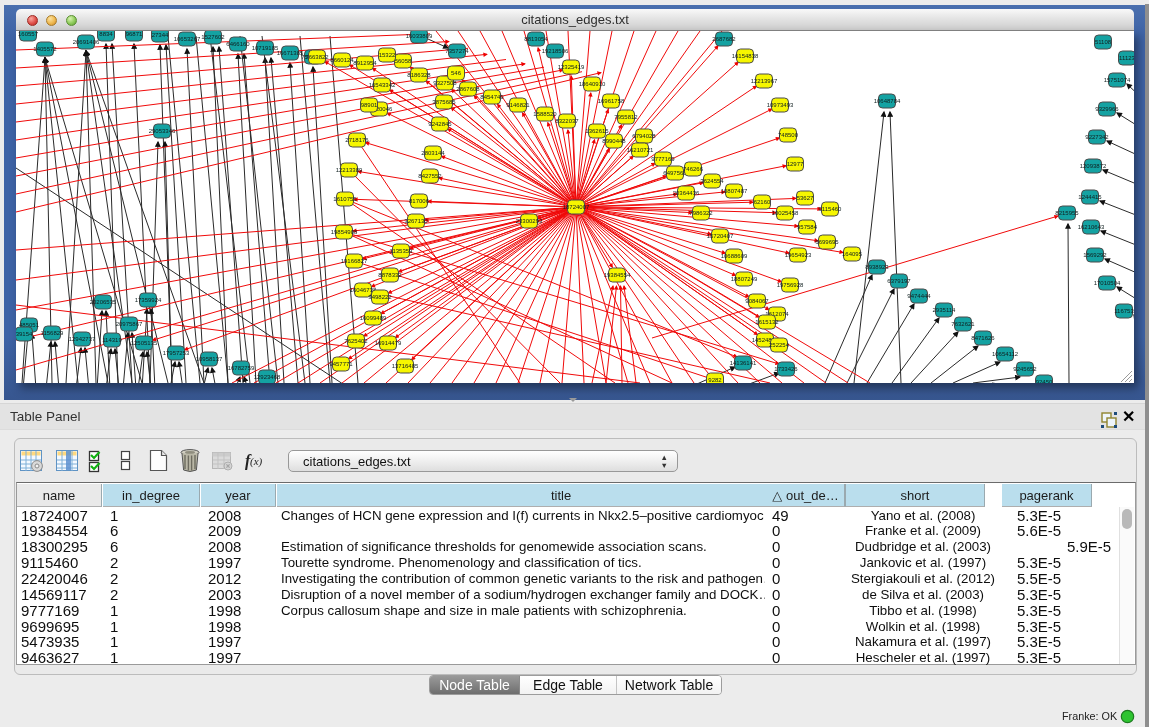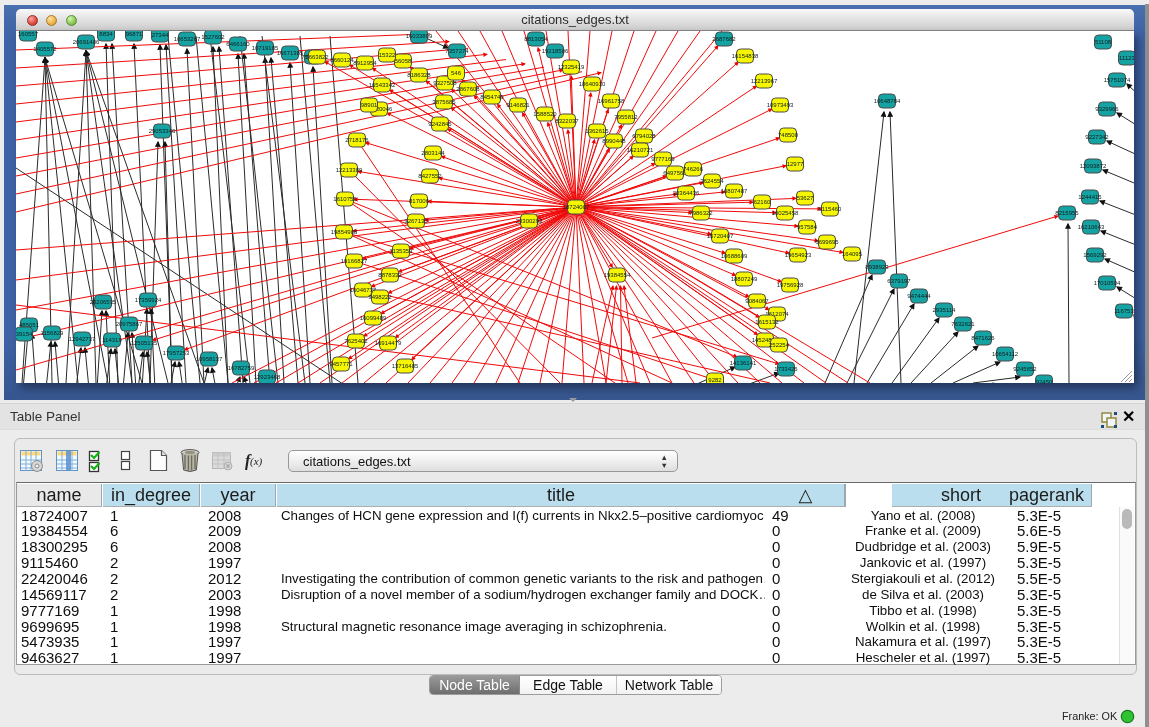--- a/index.html
+++ b/index.html
@@ -25,21 +25,21 @@
 #tphead .t{position:absolute;left:10px;top:5px;font-size:13.5px;color:#333}
 #closex{position:absolute;left:1122px;top:3px;font-size:16px;font-weight:bold;color:#000}
 #container{left:14px;top:438px;width:1123px;height:237px;background:#eaeaea;
  border:1px solid #bcbcbc;border-radius:6px}
 #combo{left:288px;top:450px;width:390px;height:22px;border:1px solid #989898;border-radius:5px;
  background:linear-gradient(180deg,#fff,#ececec 60%,#dedede);font-size:13px;color:#111;
  padding:3px 0 0 14px}
 #combo .ar{position:absolute;right:9px;top:2.5px;font-size:7.5px;color:#333;line-height:8px;text-align:center}
 #tbl{left:16px;top:482px;width:1120px;height:183px;background:#fff;border:1px solid #9a9a9a;border-top:1px solid #6b6b6b}
 .hc{position:absolute;top:483.5px;height:23px;background:#badeed;border-right:1px solid #9aa9af;
- border-bottom:1px solid #aeaeae;font-size:18px;color:#1c1c1c;text-align:center;line-height:23px;overflow:hidden}
+ border-bottom:1px solid #aeaeae;font-size:13px;color:#1c1c1c;text-align:center;line-height:23px;overflow:hidden}
 .row{position:absolute;left:0;width:1149px;height:15.9px;font-size:15px;color:#0e0e0e}
 .row span{position:absolute;top:0;white-space:nowrap}
 .row .ctr{text-align:center;font-size:13.3px;top:1px}
 .row .ttl{width:484px;overflow:hidden;font-size:13.3px;top:1px}
 #vsb{left:1119px;top:507px;width:15px;height:157px;background:#fafafa;border-left:1px solid #e0e0e0}
 #vsbt{left:1121.5px;top:509px;width:10px;height:20px;background:#b9b9b9;border-radius:5px}
 
 #tabs{left:429px;top:675px;height:20px;display:flex;border:1px solid #9c9c9c;border-radius:4px;overflow:hidden}
 #tabs div{font-size:14px;text-align:center;line-height:19px}
 #tabs div:nth-child(1){width:90px}#tabs div:nth-child(2){width:96px}#tabs div:nth-child(3){width:105px}
@@ -637,21 +637,21 @@
   <text x="225" y="17" font-family="Liberation Serif,serif" font-style="italic" font-weight="bold" font-size="16" fill="#222">f</text>
   <text x="230" y="16" font-family="Liberation Serif,serif" font-style="italic" font-size="11" fill="#222">(x)</text>
 </svg>
 <div class="abs" id="combo">citations_edges.txt<span class="ar">▲<br>▼</span></div>
 <div class="abs" id="tbl"></div>
 <div class="hc" style="left:17px;width:85px;background:#e9e9e9">name</div>
 <div class="hc" style="left:103px;width:97px">in_degree</div>
 <div class="hc" style="left:201px;width:75px">year</div>
 <div class="hc" style="left:277px;width:569px">title</div>
 <div class="hc" style="left:767px;width:78px">△ out_de…</div>
-<div class="hc" style="left:892px;width:139px">short</div>
+<div class="hc" style="left:846px;width:139px">short</div>
 <div class="hc" style="left:1002px;width:90px;border-right:1px solid #9aa9af">pagerank</div>
 <div class="row" style="top:506.5px">
     <span style="left:21px">18724007</span>
     <span style="left:110px">1</span>
     <span style="left:208px">2008</span>
     <span class="ttl" style="left:281px">Changes of HCN gene expression and I(f) currents in Nkx2.5–positive cardiomyoc…</span>
     <span style="left:772px">49</span>
     <span class="ctr" style="left:845px;width:156px">Yano et al. (2008)</span>
     <span style="left:1017px">5.3E-5</span>
   </div>
@@ -660,28 +660,30 @@
     <span style="left:110px">6</span>
     <span style="left:208px">2009</span>
     <span style="left:772px">0</span>
     <span class="ctr" style="left:845px;width:156px">Franke et al. (2009)</span>
     <span style="left:1017px">5.6E-5</span>
   </div>
 <div class="row" style="top:538.2px">
     <span style="left:21px">18300295</span>
     <span style="left:110px">6</span>
     <span style="left:208px">2008</span>
+    <span class="ttl" style="left:281px">Estimation of significance thresholds for genomewide association scans.</span>
     <span style="left:772px">0</span>
     <span class="ctr" style="left:845px;width:156px">Dudbridge et al. (2003)</span>
-    <span style="left:1017px">5.9E-5</span>
+    <span style="left:1067px">5.9E-5</span>
   </div>
 <div class="row" style="top:554.0px">
     <span style="left:21px">9115460</span>
     <span style="left:110px">2</span>
     <span style="left:208px">1997</span>
+    <span class="ttl" style="left:281px">Tourette syndrome. Phenomenology and classification of tics.</span>
     <span style="left:772px">0</span>
     <span class="ctr" style="left:845px;width:156px">Jankovic et al. (1997)</span>
     <span style="left:1017px">5.3E-5</span>
   </div>
 <div class="row" style="top:569.9px">
     <span style="left:21px">22420046</span>
     <span style="left:110px">2</span>
     <span style="left:208px">2012</span>
     <span class="ttl" style="left:281px">Investigating the contribution of common genetic variants to the risk and pathogen…</span>
     <span style="left:772px">0</span>
@@ -694,29 +696,29 @@
     <span style="left:208px">2003</span>
     <span class="ttl" style="left:281px">Disruption of a novel member of a sodium/hydrogen exchanger family and DOCK…</span>
     <span style="left:772px">0</span>
     <span class="ctr" style="left:845px;width:156px">de Silva et al. (2003)</span>
     <span style="left:1017px">5.3E-5</span>
   </div>
 <div class="row" style="top:601.6px">
     <span style="left:21px">9777169</span>
     <span style="left:110px">1</span>
     <span style="left:208px">1998</span>
+    <span class="ttl" style="left:281px">Corpus callosum shape and size in male patients with schizophrenia.</span>
     <span style="left:772px">0</span>
     <span class="ctr" style="left:845px;width:156px">Tibbo et al. (1998)</span>
     <span style="left:1017px">5.3E-5</span>
   </div>
 <div class="row" style="top:617.5px">
     <span style="left:21px">9699695</span>
     <span style="left:110px">1</span>
     <span style="left:208px">1998</span>
-    <span class="ttl" style="left:281px">Structural magnetic resonance image averaging in schizophrenia.</span>
     <span style="left:772px">0</span>
     <span class="ctr" style="left:845px;width:156px">Wolkin et al. (1998)</span>
     <span style="left:1017px">5.3E-5</span>
   </div>
 <div class="row" style="top:633.3px">
     <span style="left:21px">5473935</span>
     <span style="left:110px">1</span>
     <span style="left:208px">1997</span>
     <span style="left:772px">0</span>
     <span class="ctr" style="left:845px;width:156px">Nakamura et al. (1997)</span>

